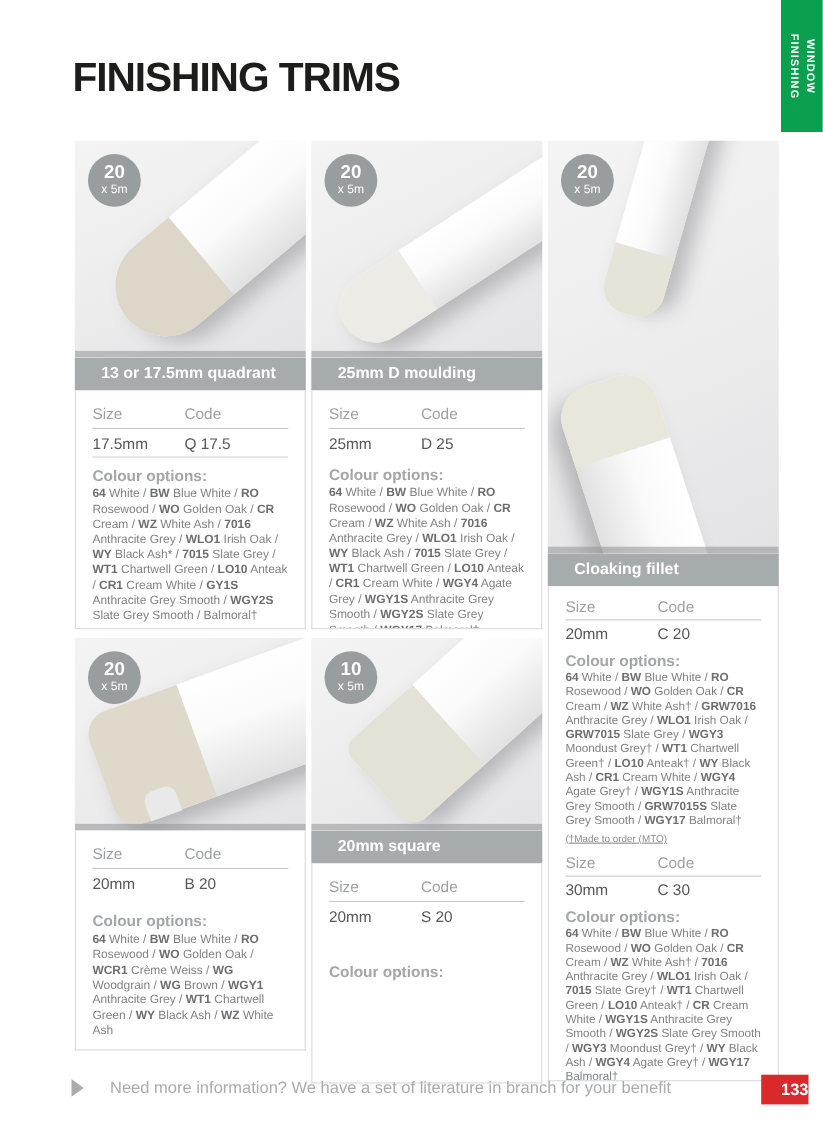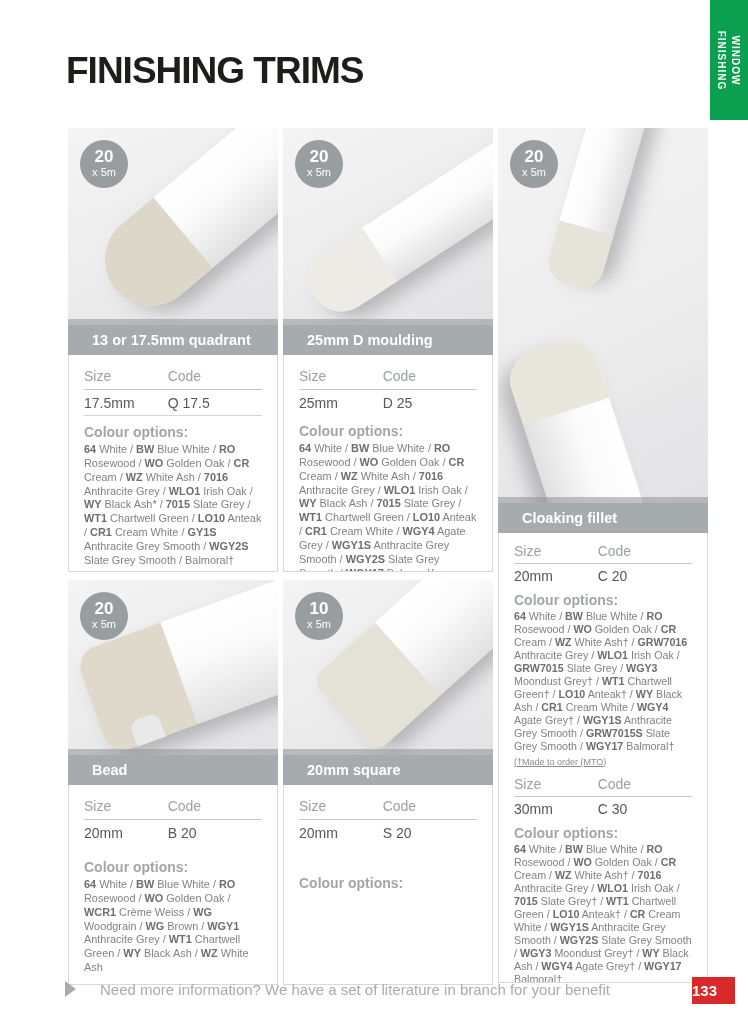--- a/index.html
+++ b/index.html
@@ -104,21 +104,21 @@
   
   .footer { position:absolute; left:0; bottom:18px; width:748px; height:30px; }
   .footer-arrow {
     position:absolute; left:65px; top:5px; width:0; height:0;
     border-left:11px solid #a9abae; border-top:8px solid transparent; border-bottom:8px solid transparent;
   }
   .footer-text { position:absolute; left:100px; top:5px; font-size:15px; color:#a9abae; }
   .page-number {
     position:absolute; right:13px; top:1px; width:43px; height:27px;
     background:#d9292b; color:#fff; font-weight:bold; font-size:15px;
-    text-align:left; line-height:27px;
+    text-align:right; line-height:27px;
   }
 </style>
 </head>
 <body>
 
 <div class="side-tab">
   <div class="side-tab-text">
     <span>WINDOW</span>
       <span>FINISHING</span>
   </div>
@@ -161,21 +161,20 @@
       <div class="product-image h175">
         <div class="badge">
           <span class="badge-qty">20</span>
           <span class="badge-unit">x 5m</span>
         </div>
         <div class="bar be-bar"></div>
         <div class="cap be-cap">
             <div class="be-notch"></div>
           </div>
       </div>
-      <div class="card-header">Bead</div>
       <div class="card-body b200 mt-md">
         <div class="spec">
           <div class="spec-head">
             <span class="c1">Size</span>
             <span class="c2">Code</span>
           </div>
           <div class="spec-row">
             <span class="c1">20mm</span>
             <span class="c2">B 20</span>
           </div>

